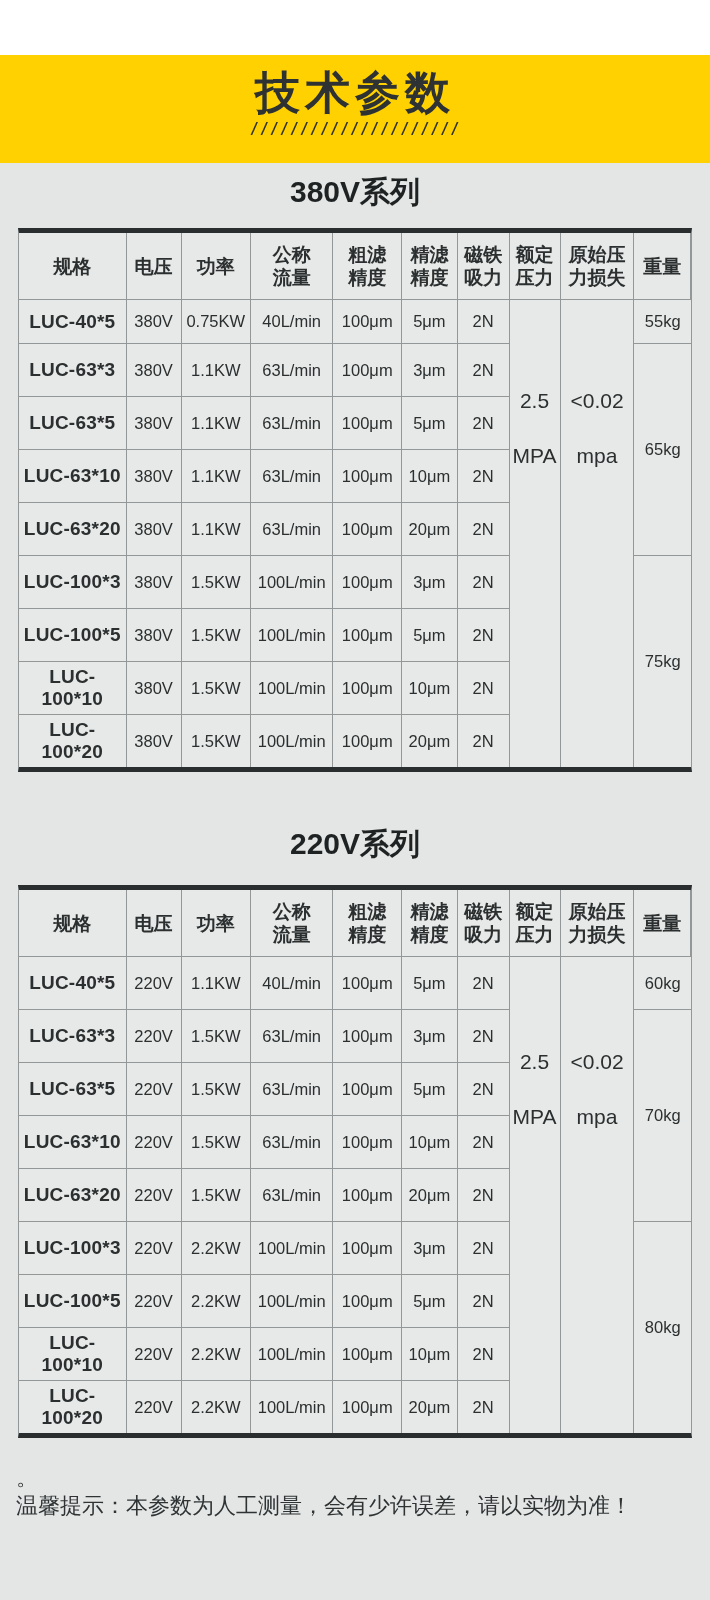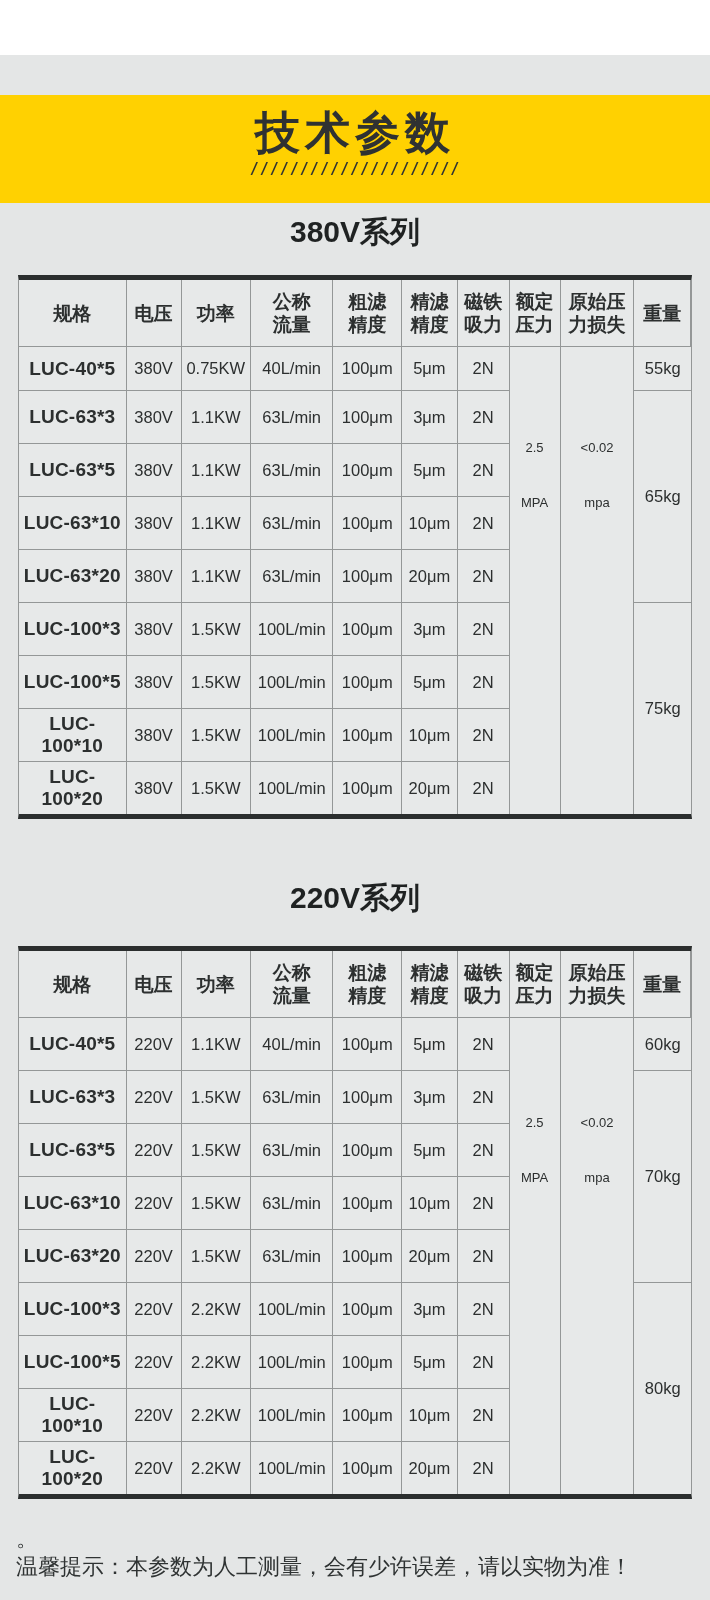--- a/index.html
+++ b/index.html
@@ -6,58 +6,58 @@
   body {
     width:710px;
     background:#ffffff;
     font-family:"Liberation Sans","DejaVu Sans",sans-serif;
     color:#2d3030;
   }
   .page { width:710px; min-height:1600px; background:#e4e6e6; position:relative; }
   .top-white { height:55px; background:#ffffff; }
 
   
-  .banner { height:108px; background:#ffd101; text-align:center; overflow:hidden;margin-top:40px; }
+  .banner { height:108px; background:#ffd101; text-align:center; overflow:hidden; }
   .banner-title {
     margin-top:13px;
     font-size:45px; font-weight:700; letter-spacing:5px;
     color:#2f3232; line-height:50px;
   }
   .banner-slashes {
     margin-top:2px;
     font-family:"DejaVu Sans Mono","Liberation Mono",monospace;
     font-weight:700; font-size:15px; letter-spacing:1px; color:#2f3232;
   }
 
   
   .series-title { text-align:center; font-size:30px; font-weight:700; color:#1f2222; }
   .series-title.first { padding-top:9px; padding-bottom:11px; }
   .series-title.second { padding-top:48px; padding-bottom:16px; }
 
   
   .spec-table {
-    width:674px; margin:11px auto; table-layout:fixed;
+    width:674px; margin:4px auto; table-layout:fixed;
     border-collapse:separate; border-spacing:0;
     border-top:5px solid #2b2e2e; border-bottom:5px solid #2b2e2e;
     border-left:1px solid #949797; border-right:1px solid #949797;
     background:#e7e9e9;
   }
   .spec-table th, .spec-table td {
     border-right:1px solid #949797; border-bottom:1px solid #949797;
     text-align:center; vertical-align:middle; padding:0;
     color:#2c2f2f; overflow:hidden;
   }
   .spec-table th { font-size:19px; font-weight:700; line-height:23px; height:66px; }
   .spec-table td { font-size:16.5px; height:52px; }
   .spec-table td.spec { font-weight:700; font-size:19px; letter-spacing:0.2px; }
   .t380 tbody tr:first-child td { height:43px; }
   .spec-table .nb { border-bottom:none !important; }
   .spec-table .nr { border-right:none !important; }
   .spec-table tbody tr:last-child td { border-bottom:none; }
-  .merged .pline { line-height:24px; font-size:13px; }
+  .merged .pline { line-height:24px; font-size:21px; }
   .merged .pline + .pline { margin-top:31px; }
 
   
   .notes { width:678px; margin:26px auto 0; font-size:22px; line-height:27.5px; color:#2f3333; }
   .note-line { white-space:nowrap; }
 </style>
 </head>
 <body>
 
 <div class="page">

